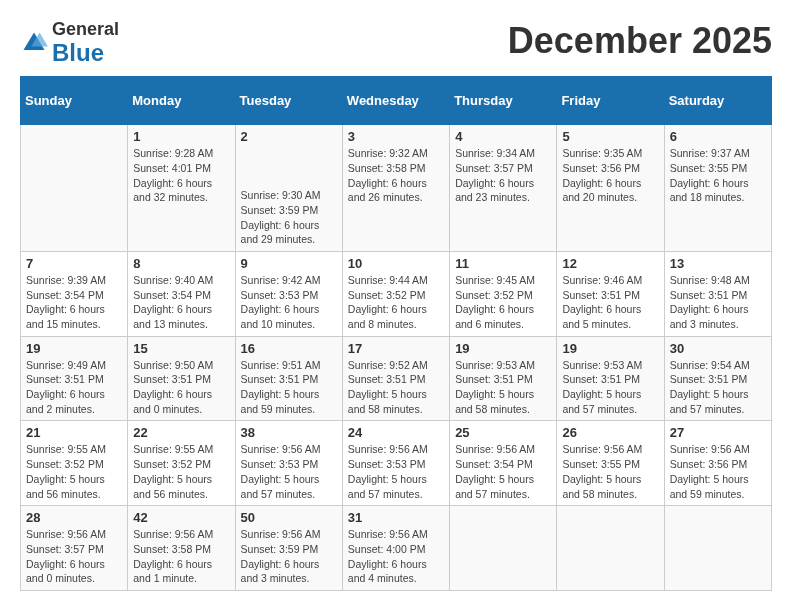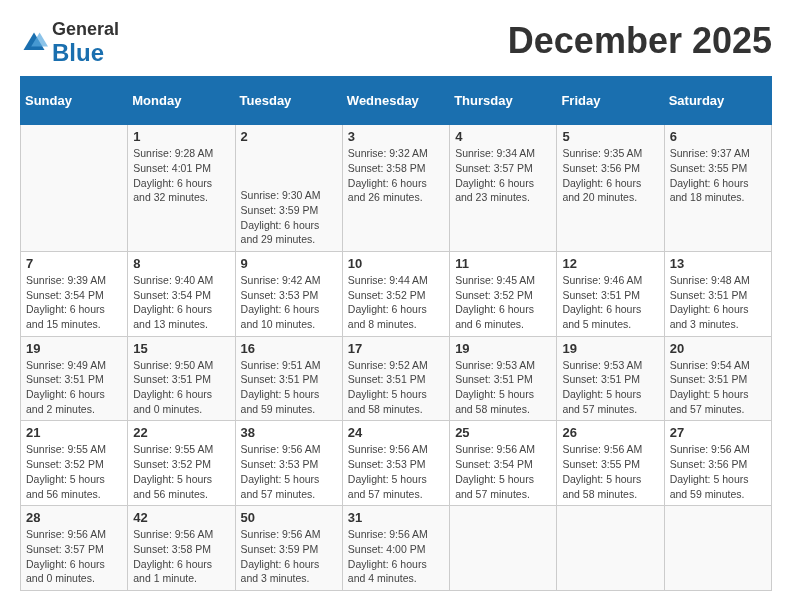--- a/index.html
+++ b/index.html
@@ -263,21 +263,21 @@
 and 58 minutes.</div>
         </td>
         <td>
           <span class="day-number">19</span>
           <div class="day-info" style="white-space: pre-line;">Sunrise: 9:53 AM
 Sunset: 3:51 PM
 Daylight: 5 hours
 and 57 minutes.</div>
         </td>
         <td>
-          <span class="day-number">20</span>
+          <span class="day-number">30</span>
           <div class="day-info" style="white-space: pre-line;">Sunrise: 9:54 AM
 Sunset: 3:51 PM
 Daylight: 5 hours
 and 57 minutes.</div>
         </td>
       </tr>
       <tr>
         <td>
           <span class="day-number">21</span>
           <div class="day-info" style="white-space: pre-line;">Sunrise: 9:55 AM

